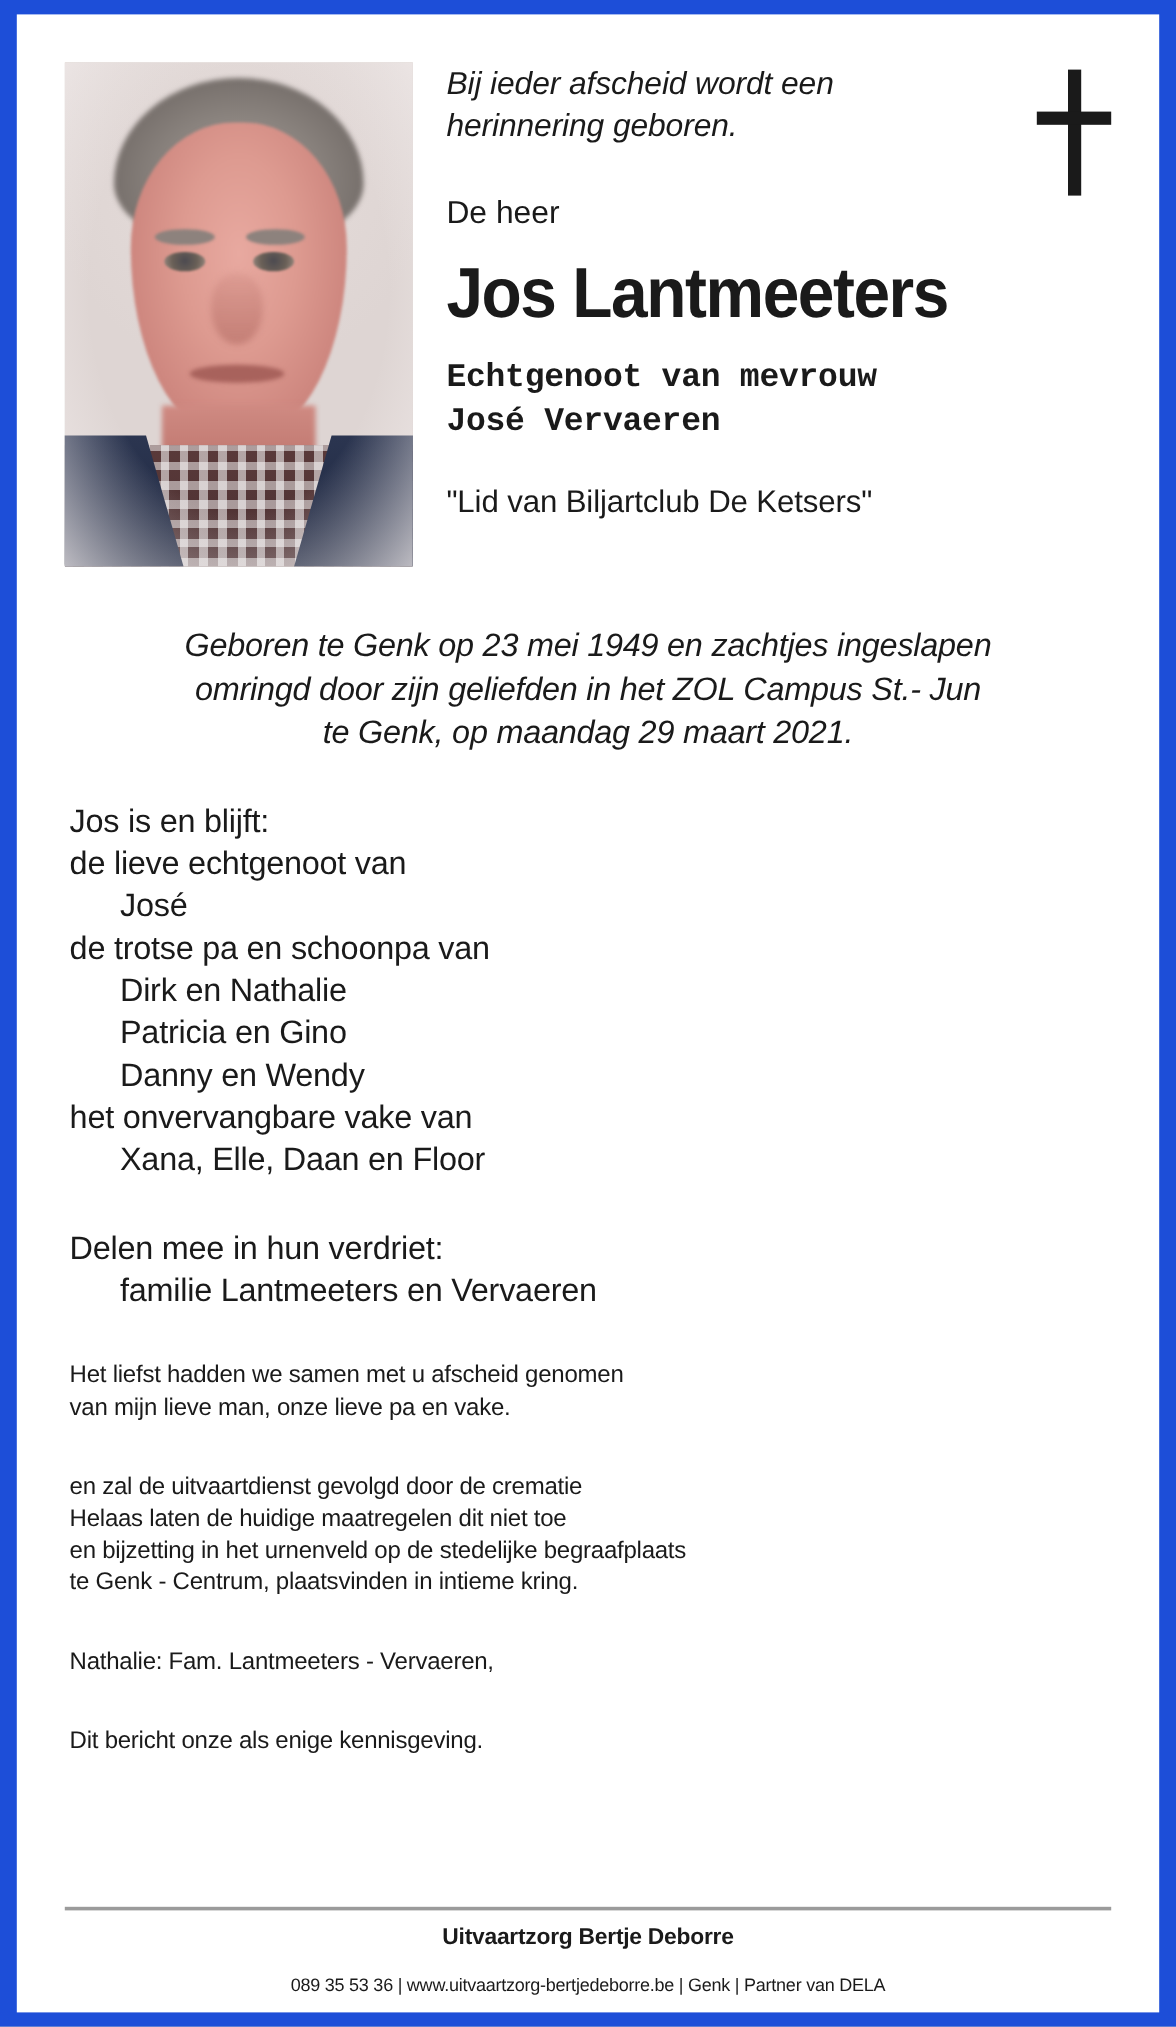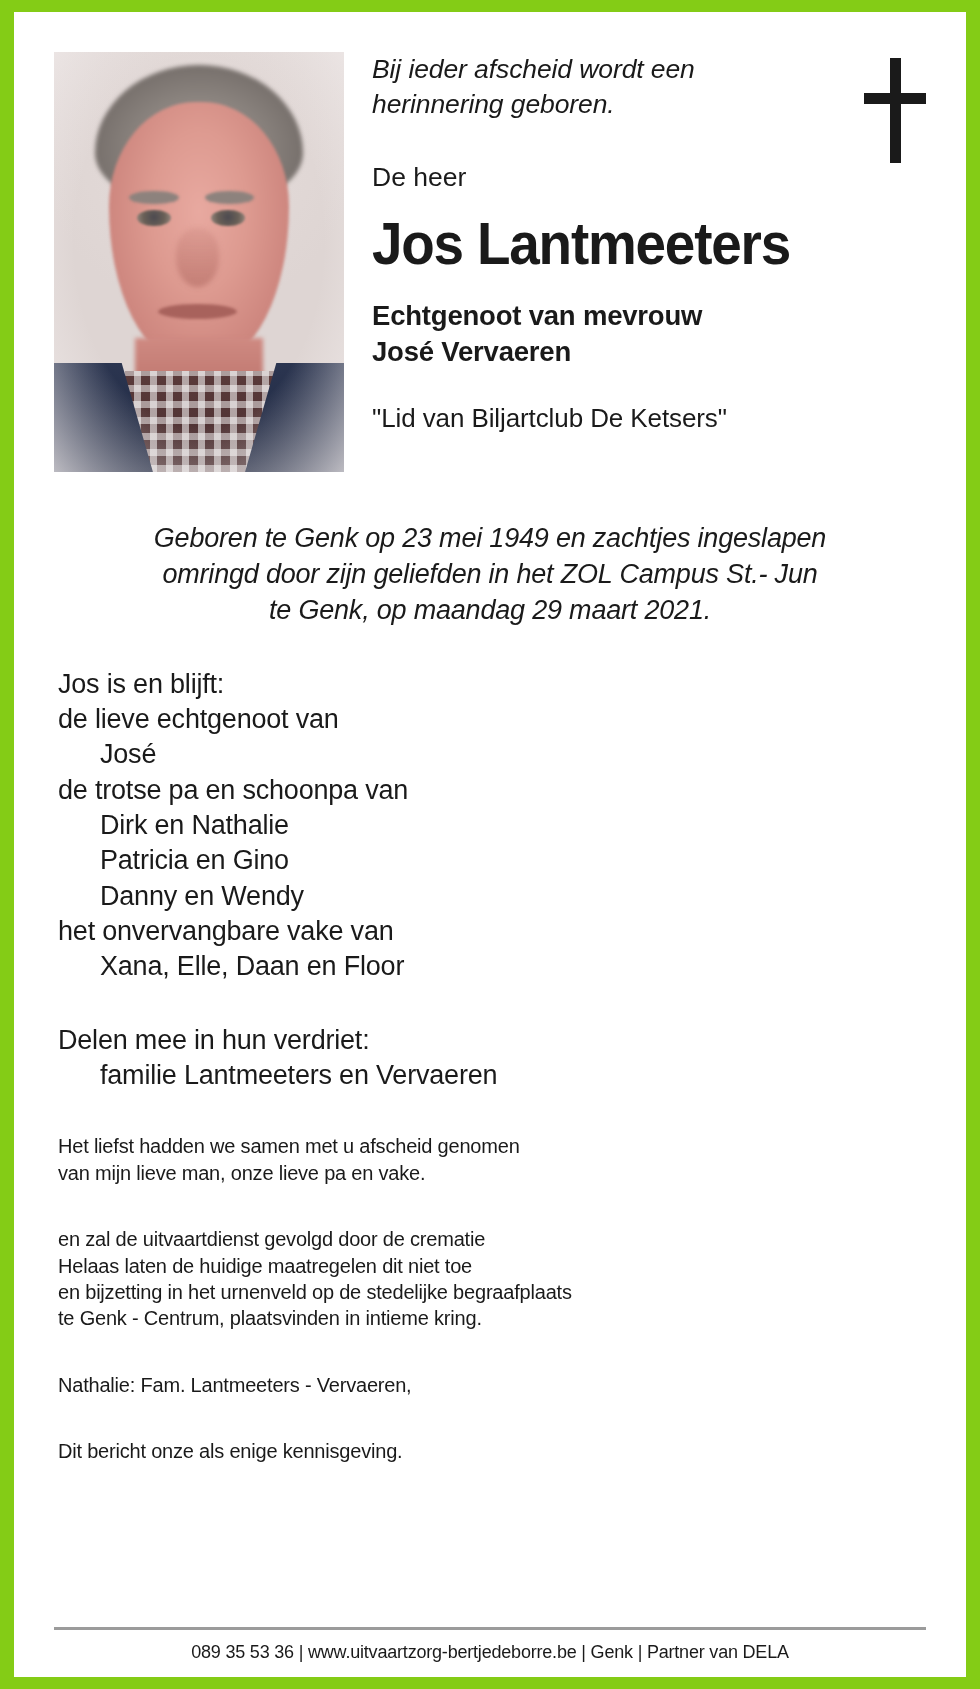--- a/index.html
+++ b/index.html
@@ -8,21 +8,21 @@
     width: 980px;
     height: 1689px;
     background: #c9c9c9;
     font-family: "Liberation Sans", sans-serif;
   }
 
   .page {
     position: relative;
     width: 980px;
     height: 1689px;
-    background: #84cc16;
+    background: #1d4ed8;
     padding: 12px 14px;
   }
 
   .card {
     position: relative;
     width: 952px;
     height: 1665px;
     background: #ffffff;
     overflow: hidden;
   }
@@ -190,20 +190,21 @@
     white-space: nowrap;
   }
 
   .spouse {
     margin-top: 24px;
     font-size: 27.5px;
     font-weight: bold;
     line-height: 1.28;
     color: #1a1a1a;
     letter-spacing: -0.2px;
+    font-family: Liberation Mono, monospace;
   }
 
   .club {
     margin-top: 34px;
     font-size: 26px;
     color: #1a1a1a;
     letter-spacing: -0.1px;
   }
 
   
@@ -255,23 +256,23 @@
   }
   .footer .org {
     text-align: center;
     font-size: 19px;
     font-weight: bold;
     color: #1a1a1a;
     letter-spacing: -0.2px;
   }
   .footer .contact {
     text-align: center;
-    font-size: 18px;
-    color: #1a1a1a;
-    margin-top: 6px;
+    font-size: 15px;
+    color: #1a1a1a;
+    margin-top: 20px;
     letter-spacing: -0.2px;
   }
 </style>
 </head>
 <body>
 
 <div class="page">
   <div class="card">
 
     <div class="header">
@@ -358,17 +359,18 @@
       <div class="para">
         <div>Nathalie: Fam. Lantmeeters - Vervaeren,</div>
       </div>
 
       <div class="para">Dit bericht onze als enige kennisgeving.</div>
 
     </div>
 
     <div class="footer">
       <div class="rule"></div>
+      <div class="org">Uitvaartzorg Bertje Deborre</div>
       <div class="contact">089 35 53 36 | www.uitvaartzorg-bertjedeborre.be | Genk | Partner van DELA</div>
     </div>
 
   </div>
 </div>
 
 </body></html>

